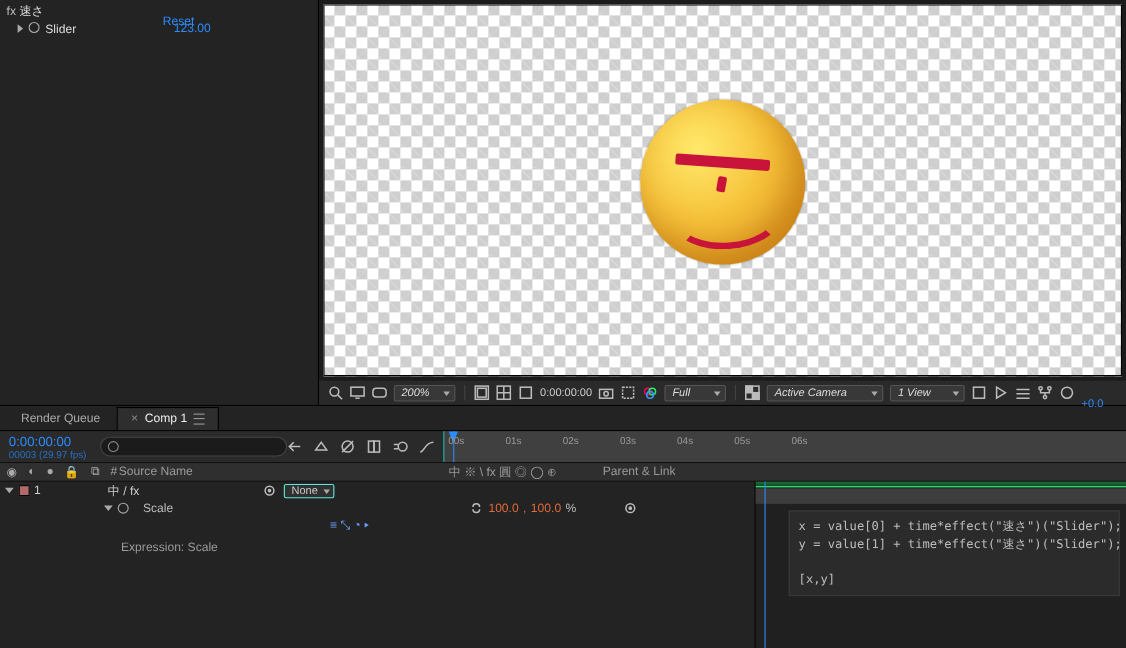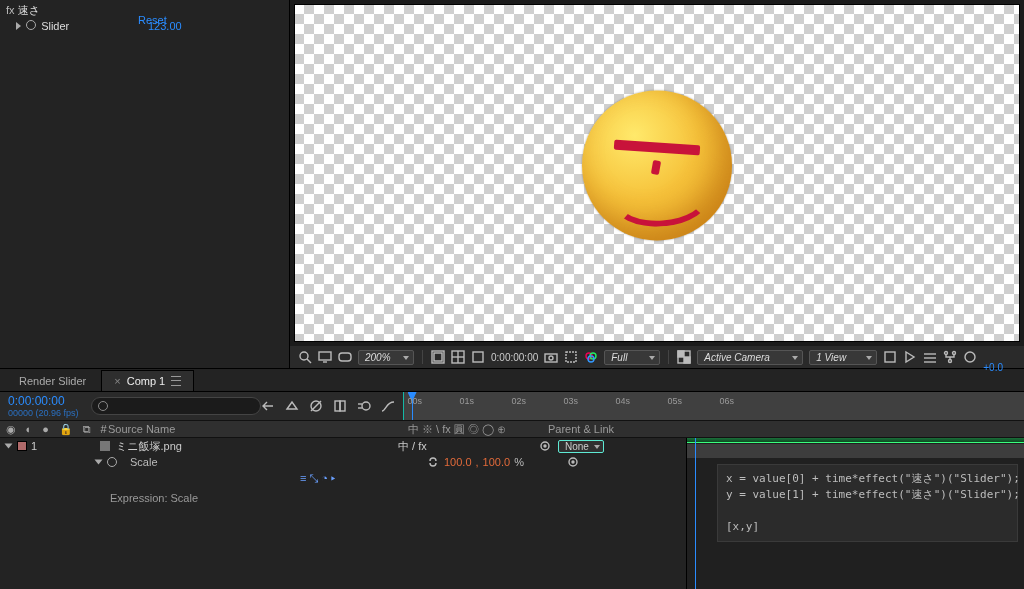--- a/index.html
+++ b/index.html
@@ -1,21 +1,21 @@
 <!DOCTYPE html>
 <html><head>
 <meta charset="utf-8">
 <style>
   html,body{margin:0;padding:0;background:#1e1e1e;color:#ccc;font-family:"Helvetica Neue",Arial,sans-serif;font-size:11px;width:1024px;height:589px;overflow:hidden;}
   .link{color:#2a8cff;cursor:pointer;margin-top:20px;}
   .hot{color:#e26a3a;}
   
   .top{display:flex;height:368px;}
   .fx-panel{width:290px;background:#232323;border-right:1px solid #000;box-sizing:border-box;padding:2px 6px;}
-  .fx-row{display:flex;align-items:center;height:16px;gap:2px;}
+  .fx-row{display:flex;align-items:center;height:16px;gap:12px;}
   .fx-label{flex:0 0 130px;color:#ddd;}
   .fx-val{color:#2a8cff;}
   .tri{display:inline-block;width:0;height:0;border-top:4px solid transparent;border-bottom:4px solid transparent;border-left:5px solid #aaa;margin-right:2px;}
   .stopwatch{display:inline-block;width:10px;height:10px;border:1px solid #aaa;border-radius:50%;margin-right:2px;box-sizing:border-box;}
   .viewer-wrap{flex:1;background:#1b1b1b;display:flex;flex-direction:column;}
   .viewer{flex:1;margin:4px;position:relative;background:#fff;background-image:
      linear-gradient(45deg,#cfcfcf 25%,transparent 25%),
      linear-gradient(-45deg,#cfcfcf 25%,transparent 25%),
      linear-gradient(45deg,transparent 75%,#cfcfcf 75%),
      linear-gradient(-45deg,transparent 75%,#cfcfcf 75%);
@@ -210,33 +210,33 @@
           </svg>
         </span>
       <span class="link">+0.0</span>
     </div>
   </div>
 </div>
 
 <div class="bottom">
   <div class="tabs">
     <div class="tab">
-        <span>Render Slider</span>
+        <span>Render Queue</span>
       </div>
     <div class="tab active">
       <span class="x">×</span>
       <span>Comp 1</span>
       <span class="menu-icon"></span>
     </div>
   </div>
 
   <div class="tl-head">
     <div class="tc">
       <span class="big">0:00:00:00</span>
-      <span class="small">00000 (20.96 fps)</span>
+      <span class="small">00003 (29.97 fps)</span>
     </div>
     <div class="search">
       <input placeholder="" style="">
     </div>
     <div class="tool-icons">
       <span class="ico">
           <svg viewBox="0 0 14 14">
             <path d="M2 7h10M6 3l-4 4 4 4"></path>
           </svg>
         </span>
@@ -296,28 +296,20 @@
     <div class="ch-pl">Parent &amp; Link</div>
   </div>
 
   <div class="tl-body">
     <div class="layers">
       <div class="lr">
         <div class="cell-a">
           <span class="tri" style="transform:rotate(90deg)"></span>
           <span class="sq"></span>
           <span>1</span>
-        </div>
-        <div class="cell-b">
-          <span class="ico">
-              <svg viewBox="0 0 14 14">
-                <rect x="2" y="2" width="10" height="10" fill="#777" stroke="none"></rect>
-              </svg>
-            </span>
-          <span>ミニ飯塚.png</span>
         </div>
         <div class="cell-c">中    / fx</div>
         <div class="cell-d">
           <span class="ico">
               <svg viewBox="0 0 14 14">
                 <circle cx="7" cy="7" r="4"></circle>
                 <circle cx="7" cy="7" r="1" fill="#bbb"></circle>
               </svg>
             </span>
           <span class="ddn">None</span>

